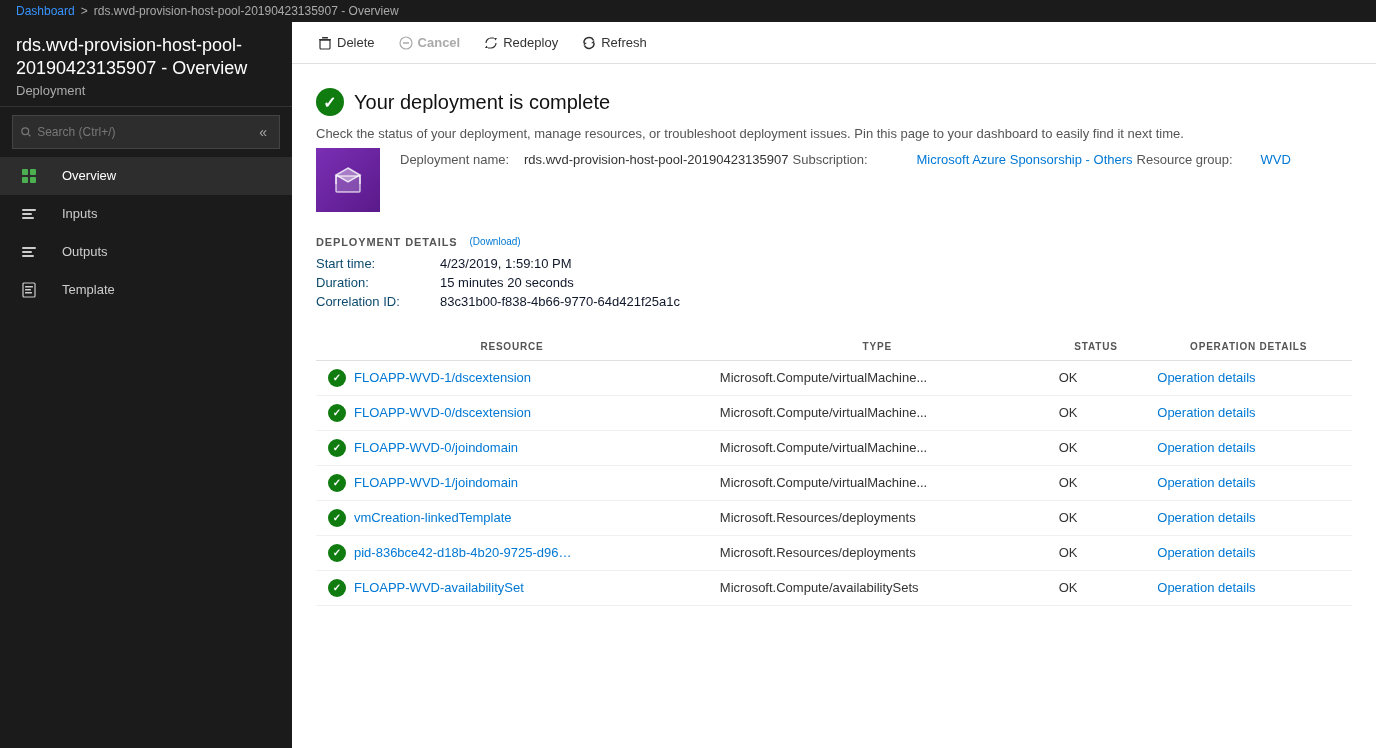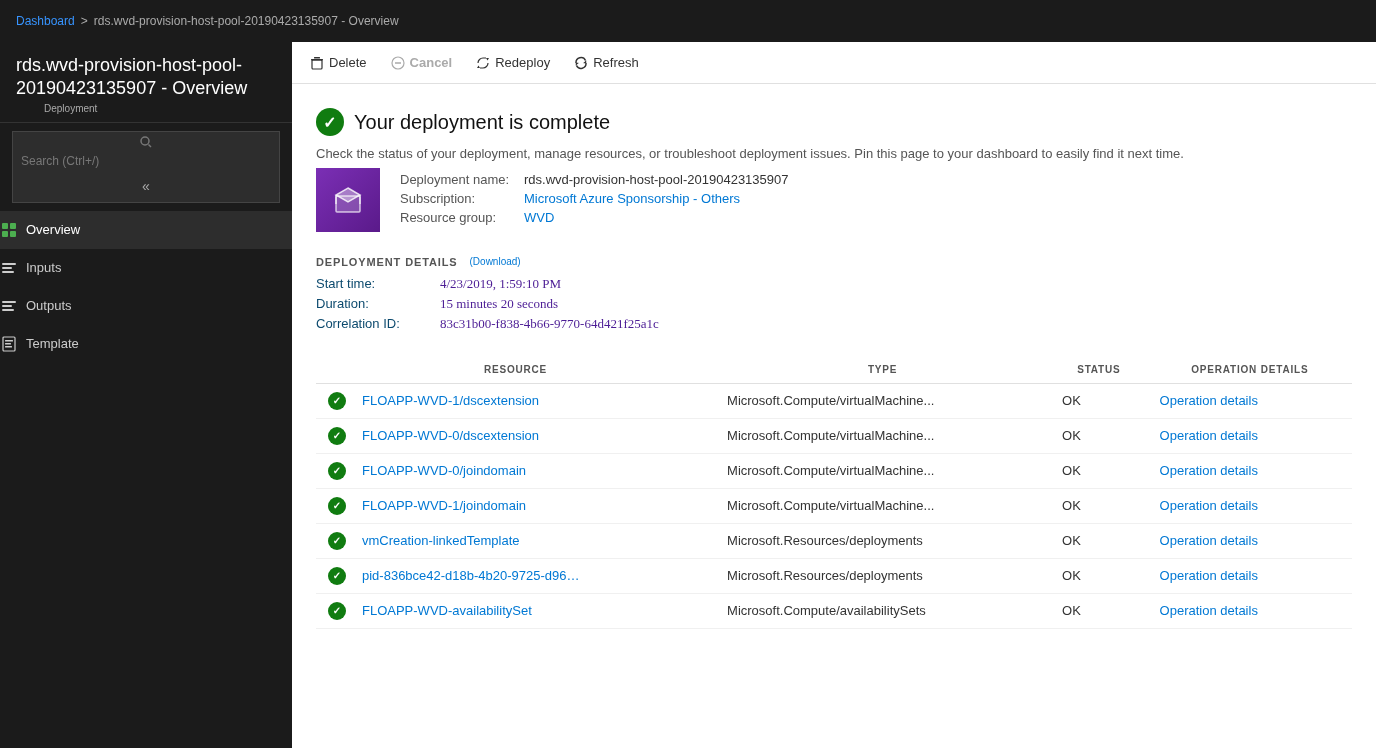--- a/index.html
+++ b/index.html
@@ -7,21 +7,21 @@
 
     
     .breadcrumb-bar {
       background: #1b1b1b;
       color: #aaa;
       padding: 4px 16px;
       font-size: 12px;
       display: flex;
       align-items: center;
       gap: 6px;
-      height: 42px;
+      height: 22px;
     }
     .breadcrumb-bar a { color: #3794ff; text-decoration: none; }
 
     
     .main-wrapper {
       display: flex;
       flex: 1;
       overflow: hidden;
     }
 
@@ -39,37 +39,35 @@
       padding: 12px 16px 8px 16px;
       border-bottom: 1px solid #333;
     }
     .page-title {
       font-size: 18px;
       font-weight: 400;
       color: #fff;
       line-height: 1.3;
     }
     .page-subtitle {
-      font-size: 10px;
+      font-size: 13px;
       color: #aaa;
       margin-top: 2px;
-      margin-left: 28px;
     }
 
     .search-box {
       margin: 8px 12px;
       background: #2d2d2d;
       border: 1px solid #444;
       display: flex;
       align-items: center;
       padding: 4px 8px;
       gap: 6px;
       color: #888;
       font-size: 12px;
-      flex-direction: column;
     }
     .search-box input {
       background: transparent;
       border: none;
       outline: none;
       color: #ccc;
       font-size: 12px;
       width: 100%;
     }
     .search-box input::placeholder { color: #777; }
@@ -79,22 +77,22 @@
       border: none;
       color: #aaa;
       cursor: pointer;
       font-size: 14px;
       padding: 4px;
     }
 
     .nav-item {
       display: flex;
       align-items: center;
-      gap: 8px;
-      padding: 10px 0;
+      gap: 24px;
+      padding: 10px 20px;
       cursor: pointer;
       color: #ccc;
       font-size: 13px;
       transition: background 0.15s;
     }
     .nav-item.active { background: #2d2d2d; color: #fff; }
     .nav-icon { width: 18px; height: 18px; flex-shrink: 0; display: flex; align-items: center; justify-content: center; }
 
     
     .content-area {
@@ -103,21 +101,21 @@
       overflow-y: auto;
       display: flex;
       flex-direction: column;
     }
 
     
     .toolbar {
       display: flex;
       align-items: center;
       gap: 4px;
-      padding: 8px 8px;
+      padding: 8px 16px;
       border-bottom: 1px solid #e0e0e0;
       background: #fff;
     }
     .toolbar-btn {
       display: flex;
       align-items: center;
       gap: 5px;
       padding: 5px 10px;
       background: none;
       border: none;
@@ -182,21 +180,21 @@
       background: linear-gradient(135deg, #7b2fb5, #5a1a8a);
       display: flex;
       align-items: center;
       justify-content: center;
       flex-shrink: 0;
     }
     .deployment-icon-box svg { width: 36px; height: 36px; }
 
     .deployment-info {
       display: flex;
-      flex-direction: column;
+      flex-direction: row;
       gap: 4px;
       font-size: 13px;
       padding-top: 4px;
     }
     .deployment-info-row {
       display: flex;
       gap: 4px;
     }
     .info-label { color: #555; min-width: 120px; }
     .info-value { color: #333; }
@@ -218,21 +216,21 @@
     }
     .section-header a { color: #0078d4; text-decoration: none; font-weight: 400; font-size: 10px; text-transform: none; letter-spacing: 0; }
 
     .detail-row {
       display: flex;
       gap: 4px;
       margin-bottom: 4px;
       font-size: 13px;
     }
     .detail-label { color: #0c4a6e; min-width: 120px; }
-    .detail-value { color: #4c1d95; font-family: Liberation Serif, serif; }
+    .detail-value { color: #0f172a; }
 
     
     .resources-table {
       width: 100%;
       border-collapse: collapse;
     }
     .resources-table th {
       text-align: center;
       font-size: 10px;
       font-weight: 600;
@@ -245,21 +243,21 @@
     .resources-table td {
       padding: 8px 12px;
       font-size: 13px;
       border-bottom: 1px solid #f0f0f0;
       vertical-align: middle;
     }
 
     .resource-name-cell {
       display: flex;
       align-items: center;
-      gap: 16px;
+      gap: 8px;
     }
     .row-check {
       width: 18px;
       height: 18px;
       background: #107c10;
       border-radius: 50%;
       display: flex;
       align-items: center;
       justify-content: center;
       flex-shrink: 0;

